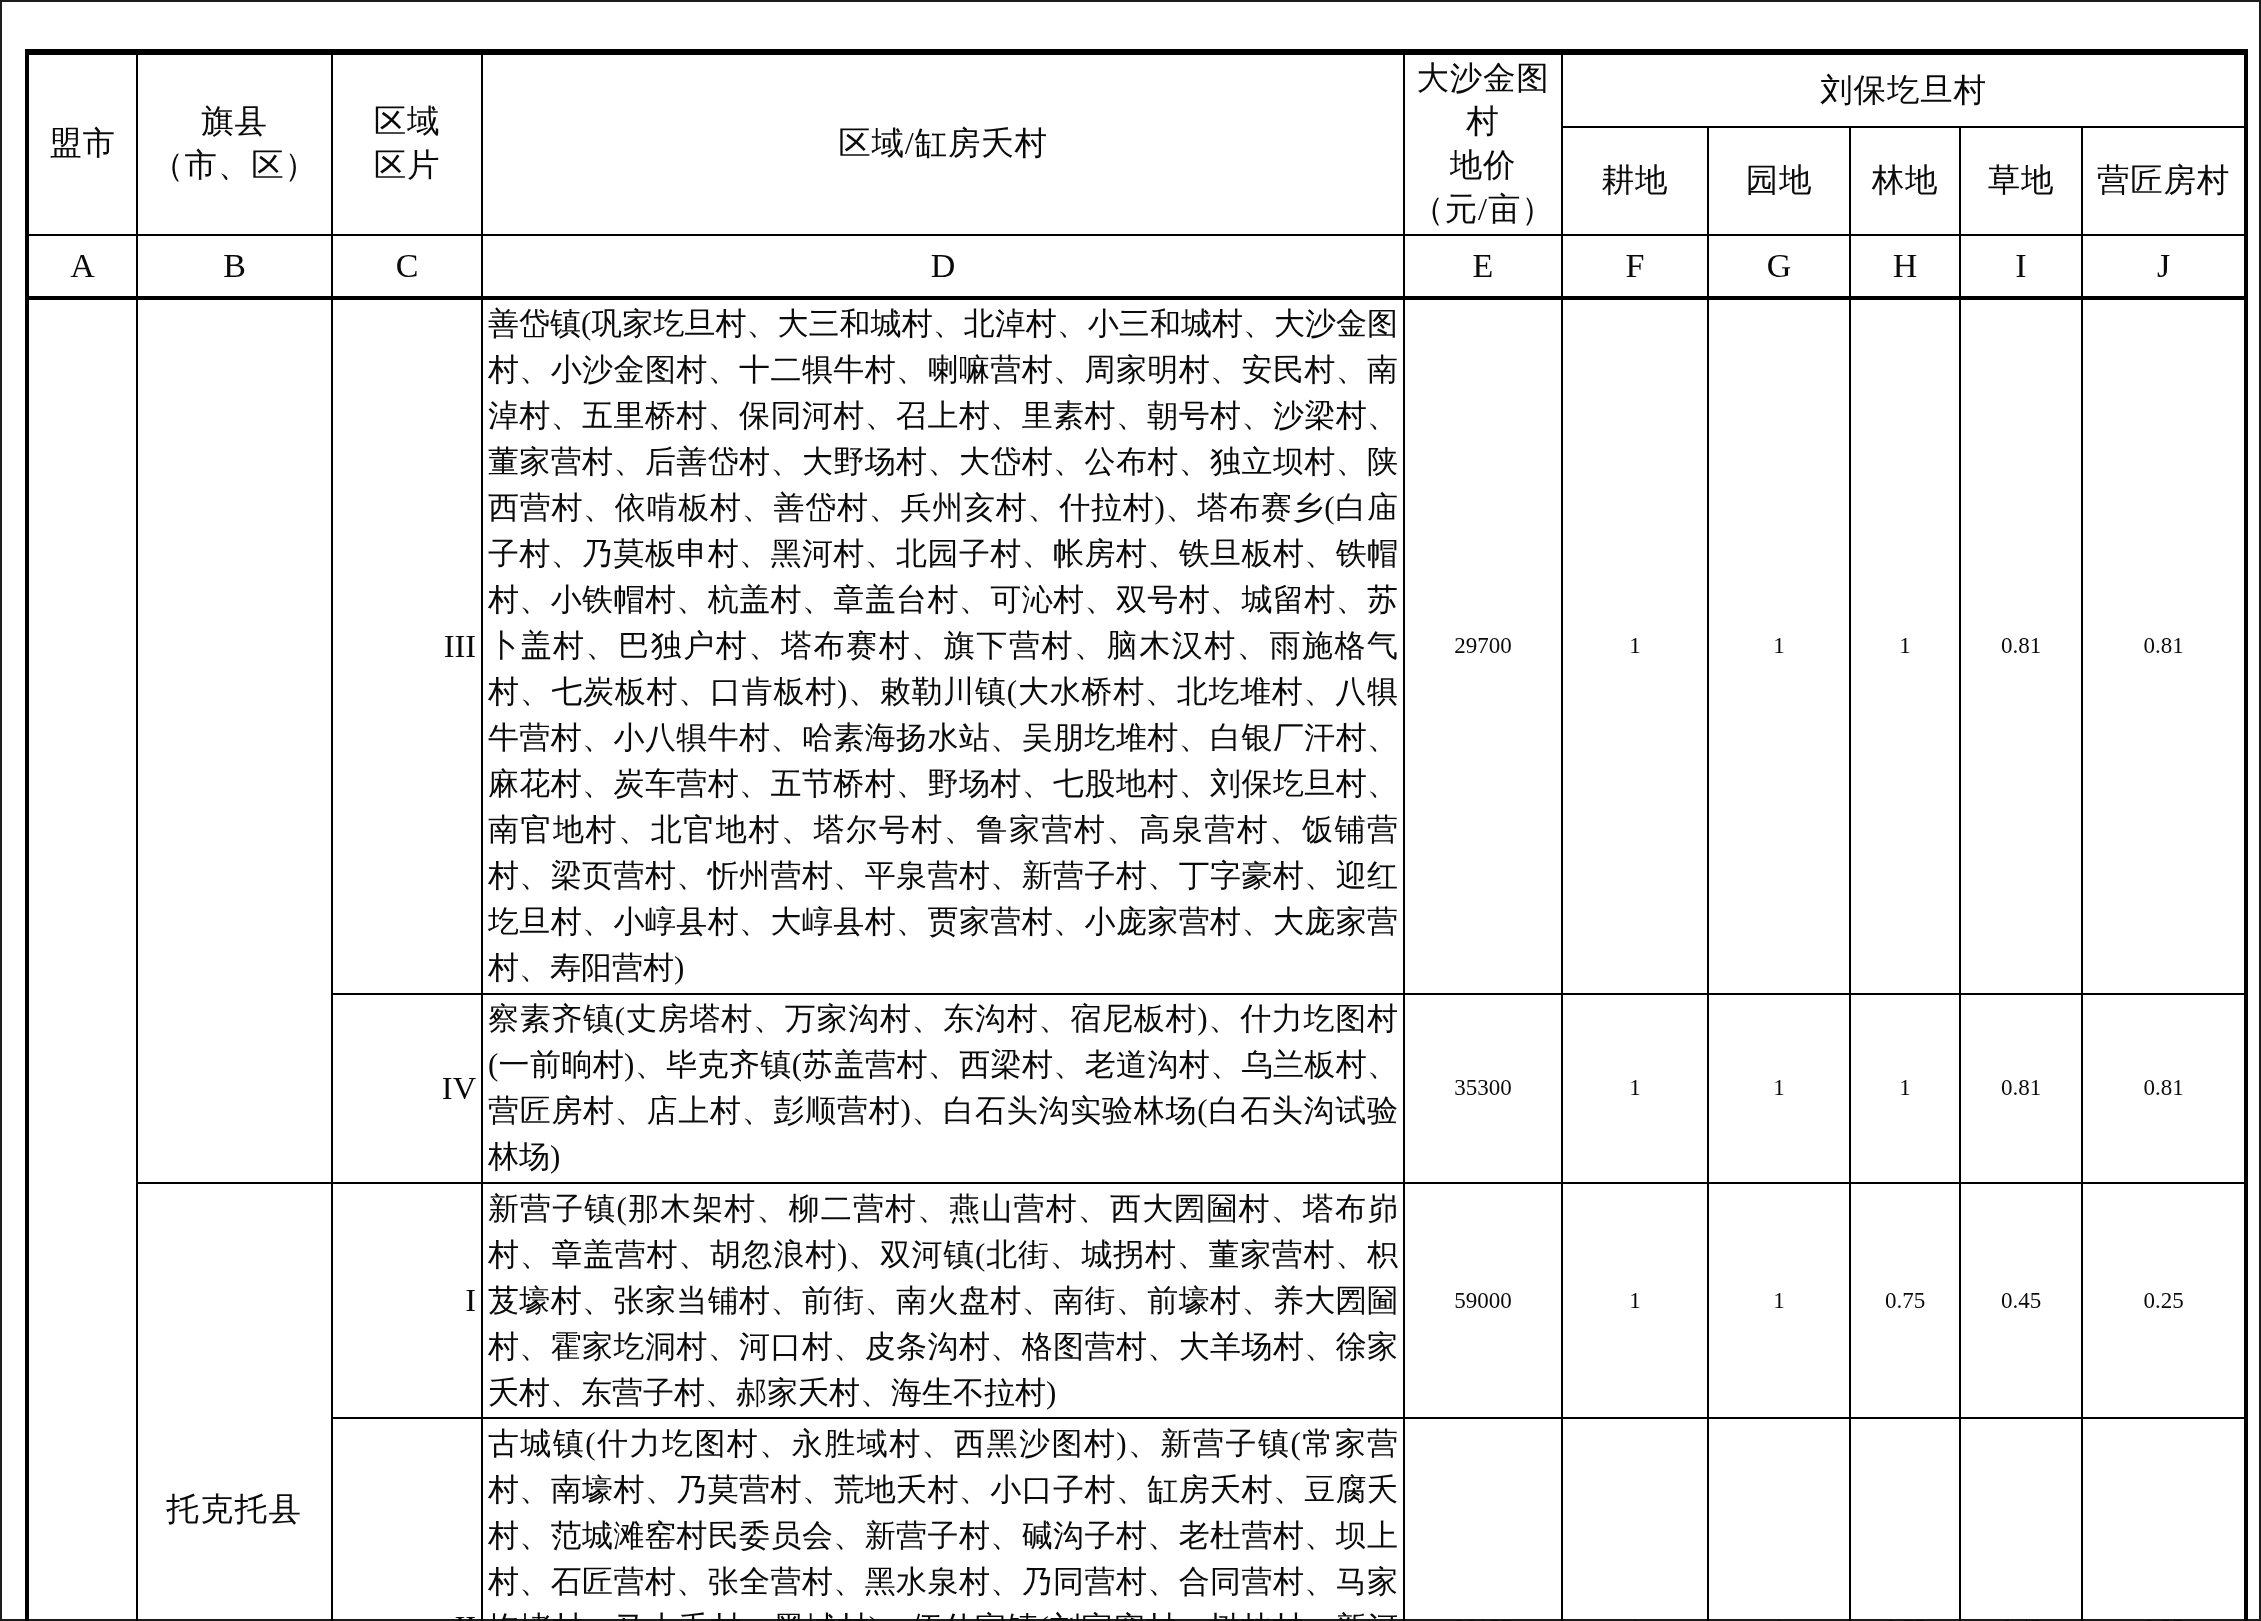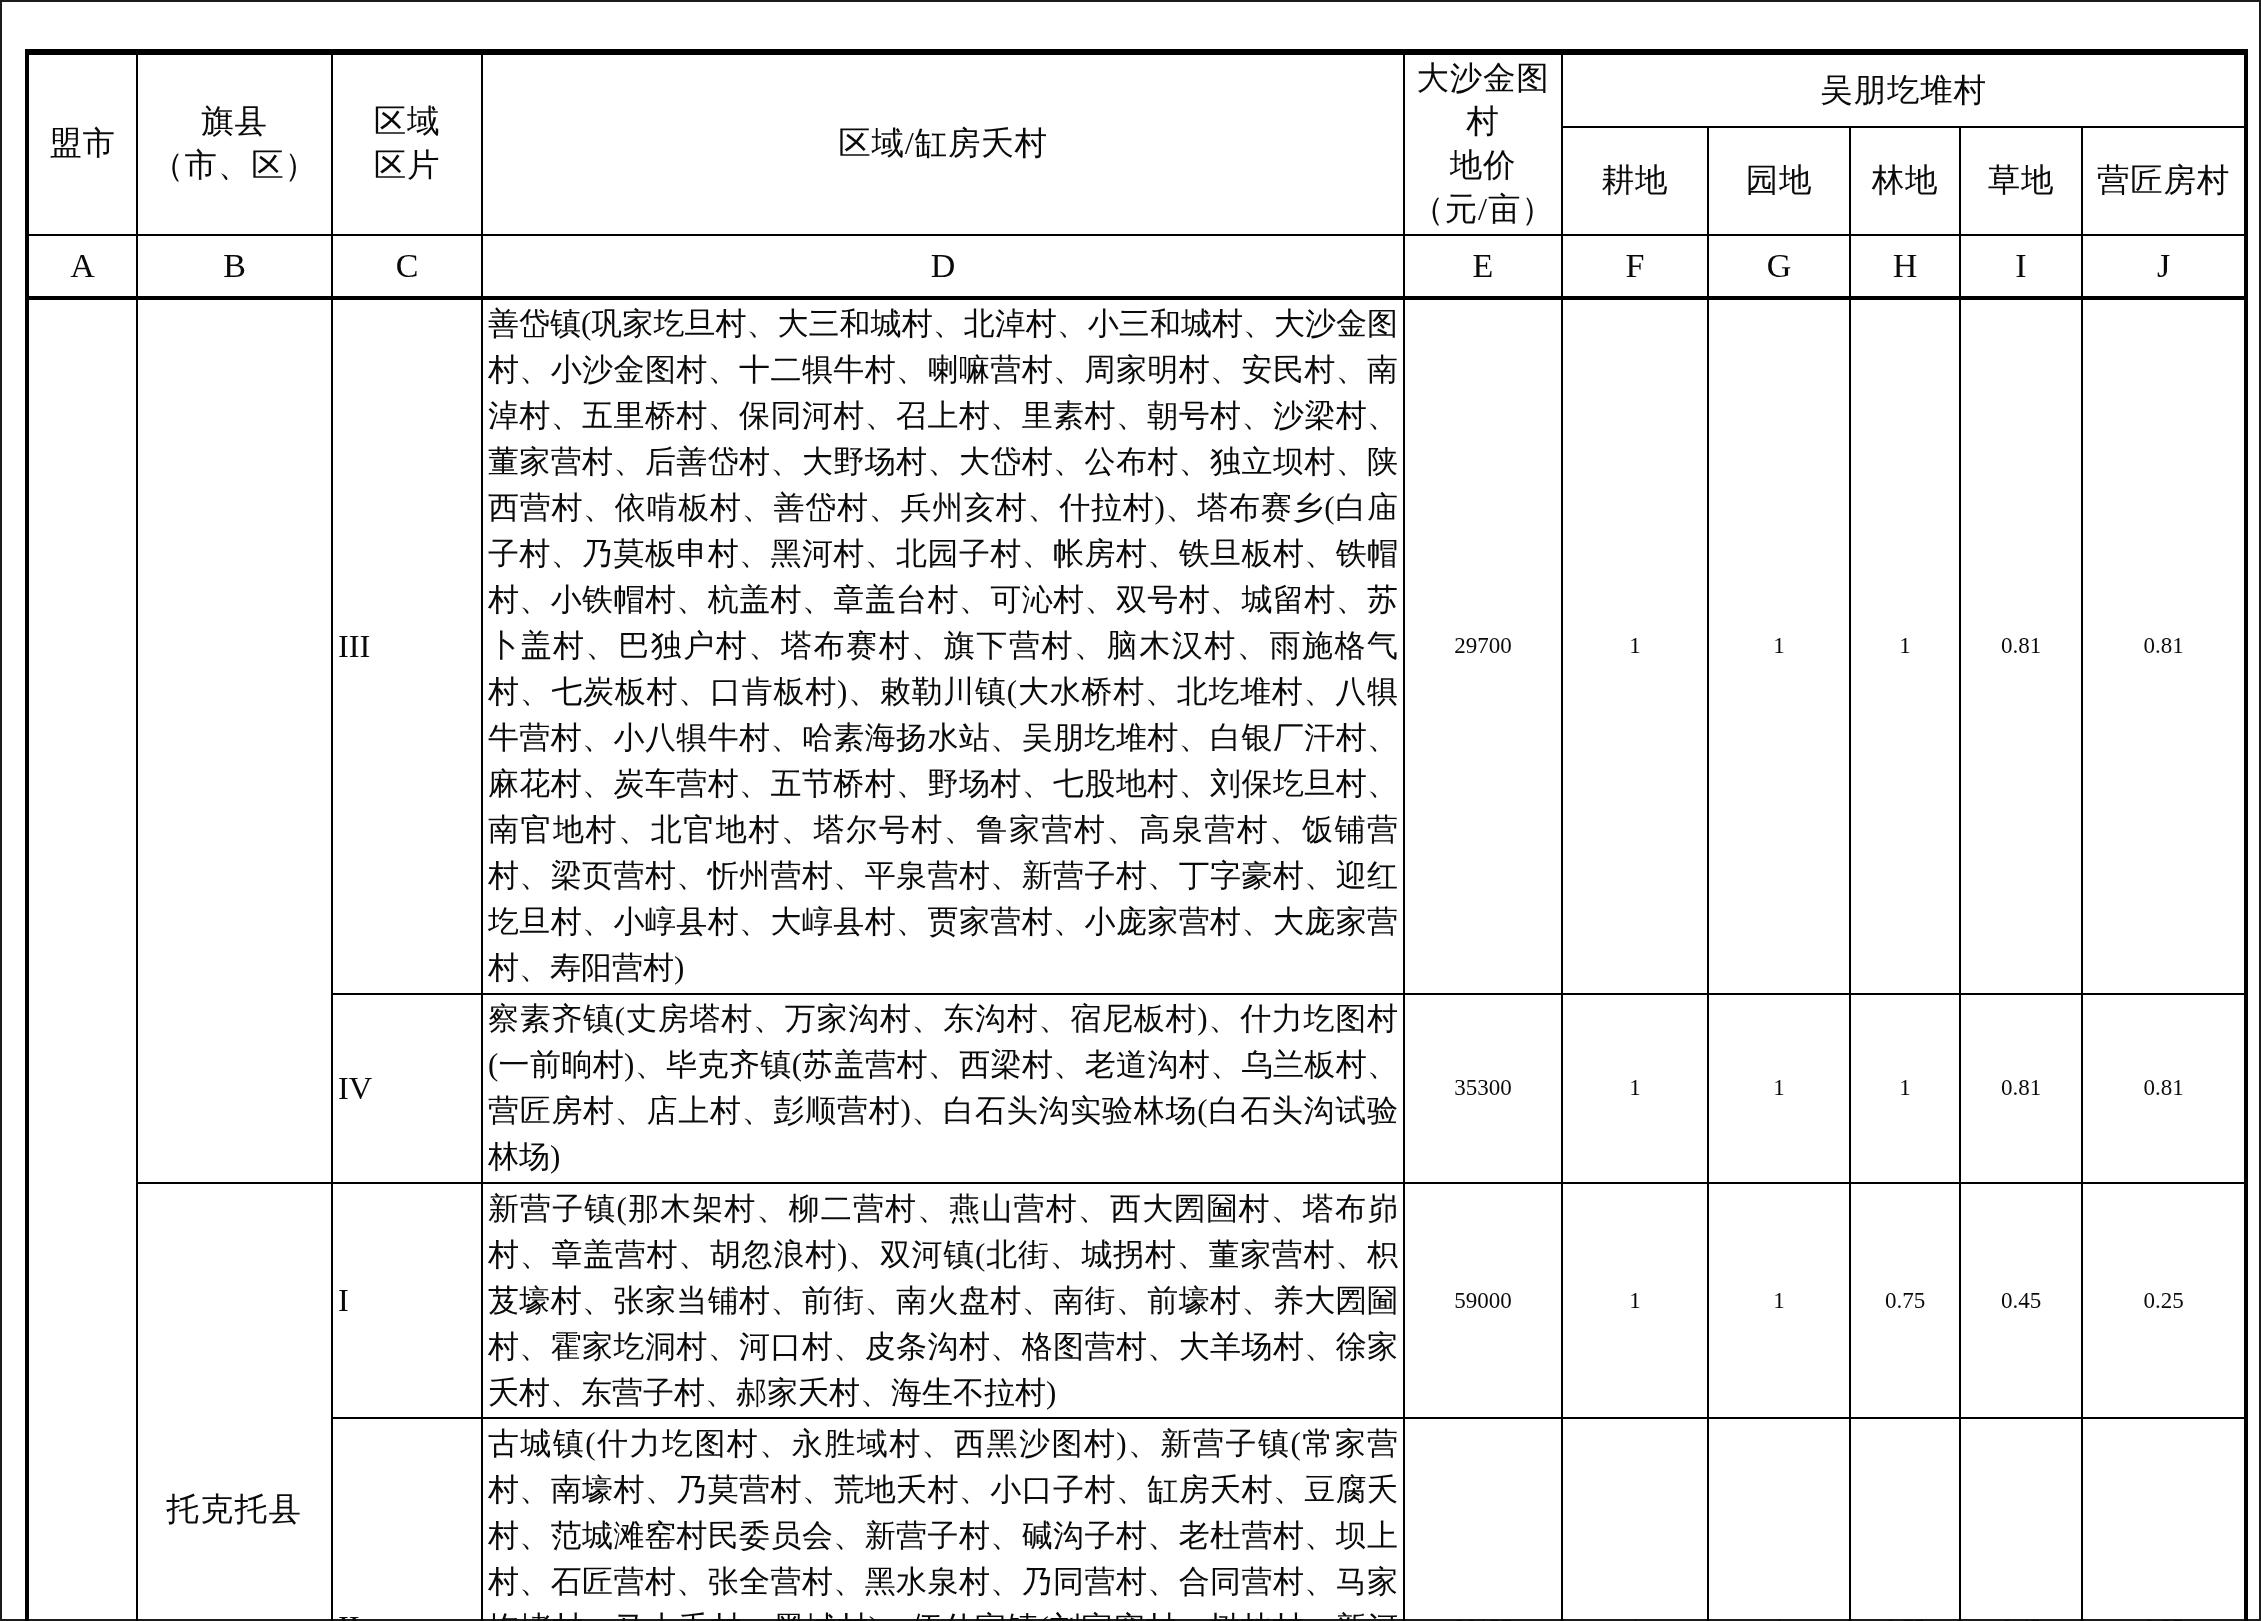--- a/index.html
+++ b/index.html
@@ -63,21 +63,21 @@
     text-align: justify;
     text-justify: inter-ideograph;
     padding: 4.9px 8.1px 4.9px 6.5px;
   }
   .num {
     font-size: 23px;
     text-align: center;
   }
   .zone {
     font-size: 32.5px;
-    text-align: left;
+    text-align: right;
   }
   .county {
     font-size: 32.5px;
     text-align: center;
     letter-spacing: 1.6px;
   }
 </style>
 </head>
 <body>
 
@@ -101,21 +101,21 @@
           <tr style="height:57px;">
         <td rowspan="2" class="h-cn">盟市</td>
         <td rowspan="2" class="h-cn">旗县
 （市、区）</td>
         <td rowspan="2" class="h-cn">区域
 区片</td>
         <td rowspan="2" class="h-cn">区域/缸房夭村</td>
         <td rowspan="2" class="h-cn">大沙金图村
 地价
 （元/亩）</td>
-        <td colspan="5" class="h-cn">吴朋圪堆村</td>
+        <td colspan="5" class="h-cn">刘保圪旦村</td>
       </tr>
 
       <tr style="height:81px;">
         <td class="h-cn">耕地</td>
         <td class="h-cn">园地</td>
         <td class="h-cn">林地</td>
         <td class="h-cn">草地</td>
         <td class="h-cn">营匠房村</td>
       </tr>
 

